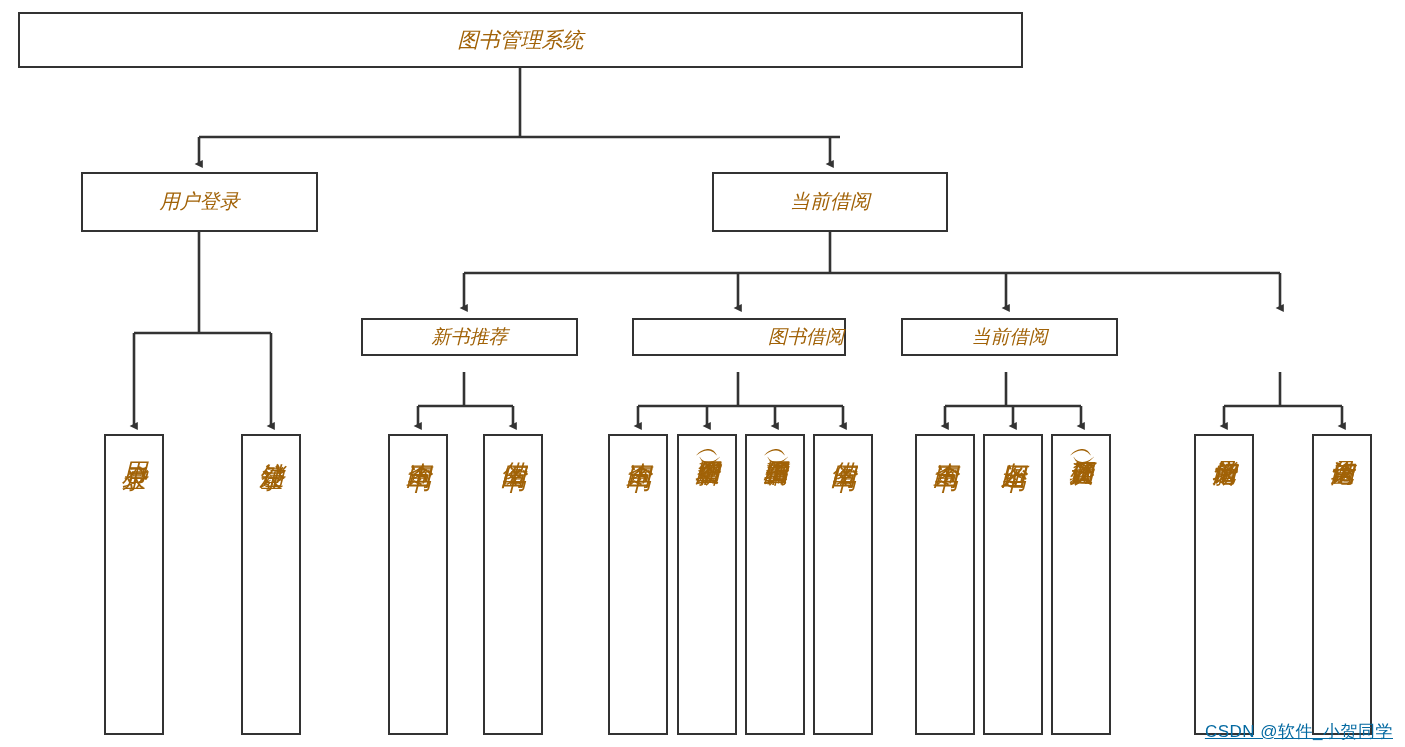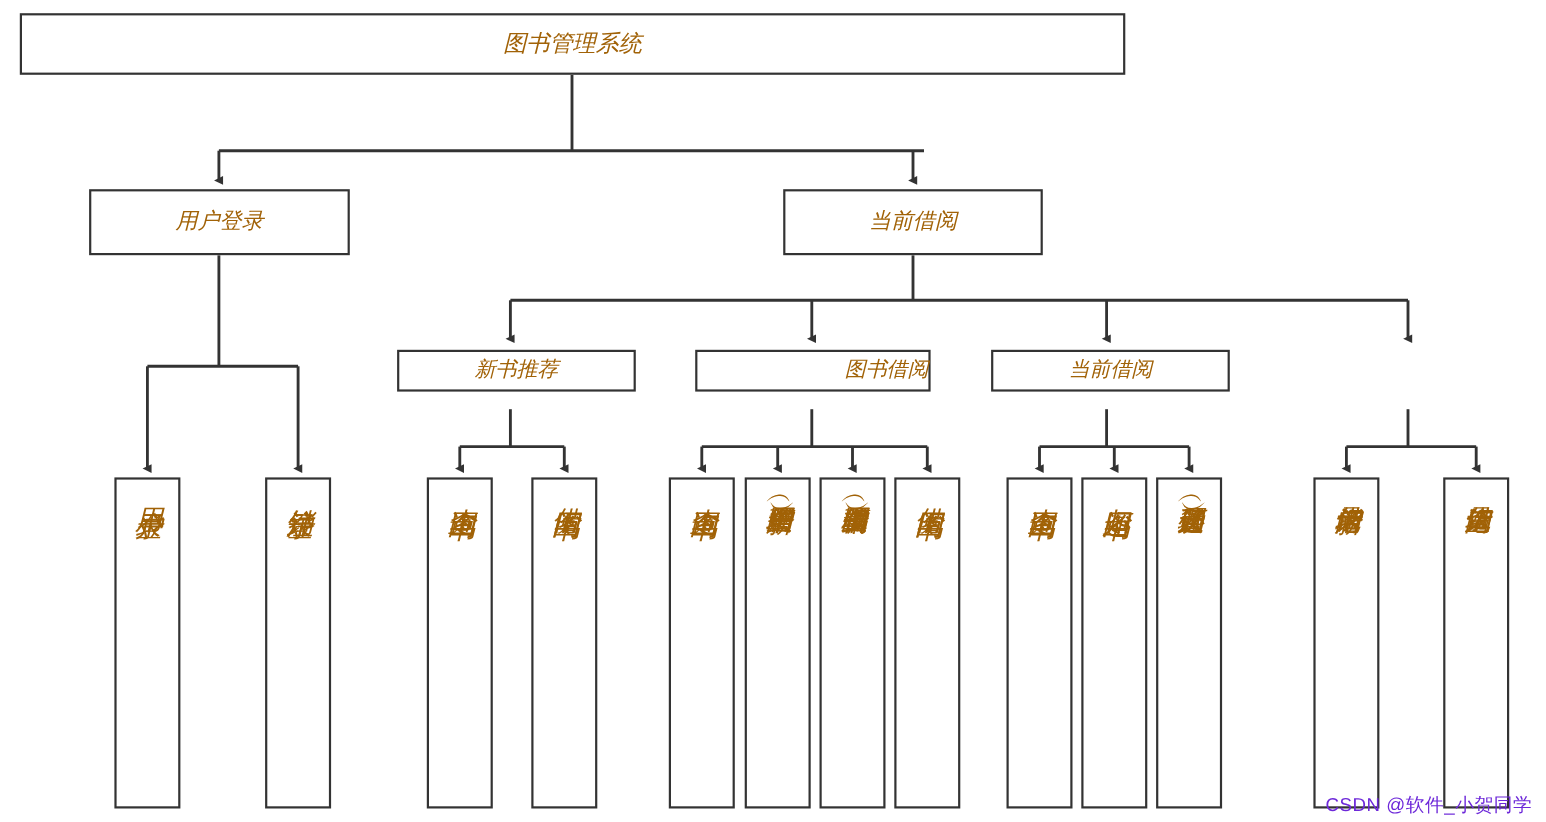--- a/index.html
+++ b/index.html
@@ -72,24 +72,25 @@
     line-height: 1.02;
     white-space: nowrap;
   }
   .node.leaf.tall .node-label { font-size: 24px; letter-spacing: 0px; }
 
   .watermark {
     position: absolute;
     right: 12px;
     bottom: 4px;
     font-size: 17px;
-    color: #6d28d9;
+    color: #0369a1;
     letter-spacing: 0.5px;
     white-space: nowrap;
     user-select: none;
+    text-decoration: underline;
   }
 </style>
 </head>
 <body>
 
 <div id="diagram-root">
 
   <svg id="edge-layer" viewBox="0 0 1405 747" xmlns="http://www.w3.org/2000/svg">
     <defs>
       <marker id="arrowhead" markerWidth="9" markerHeight="9" refX="4.5" refY="4.2" orient="auto" markerUnits="userSpaceOnUse">

